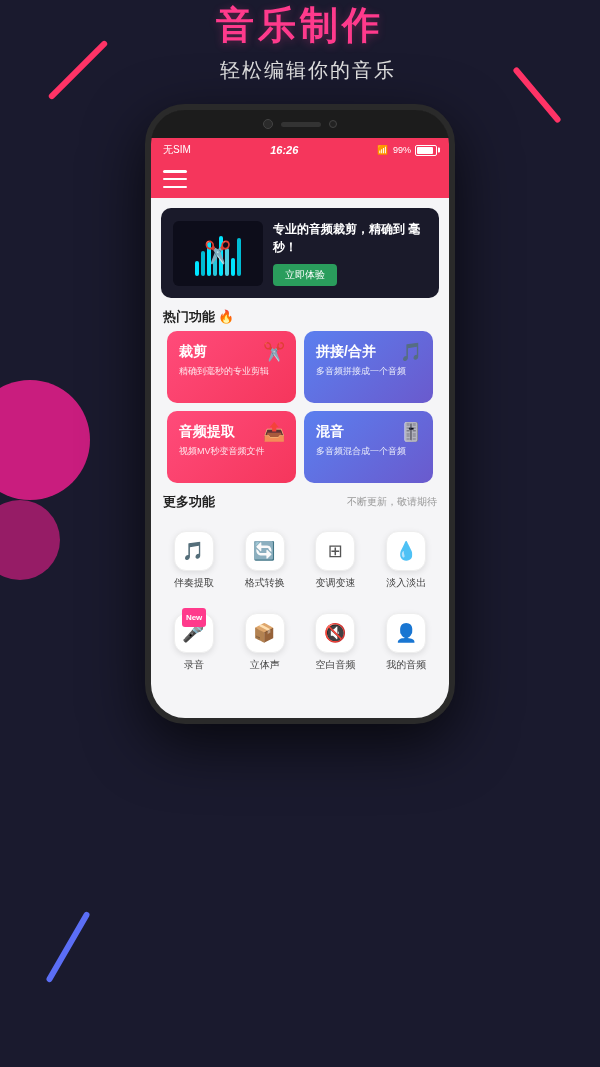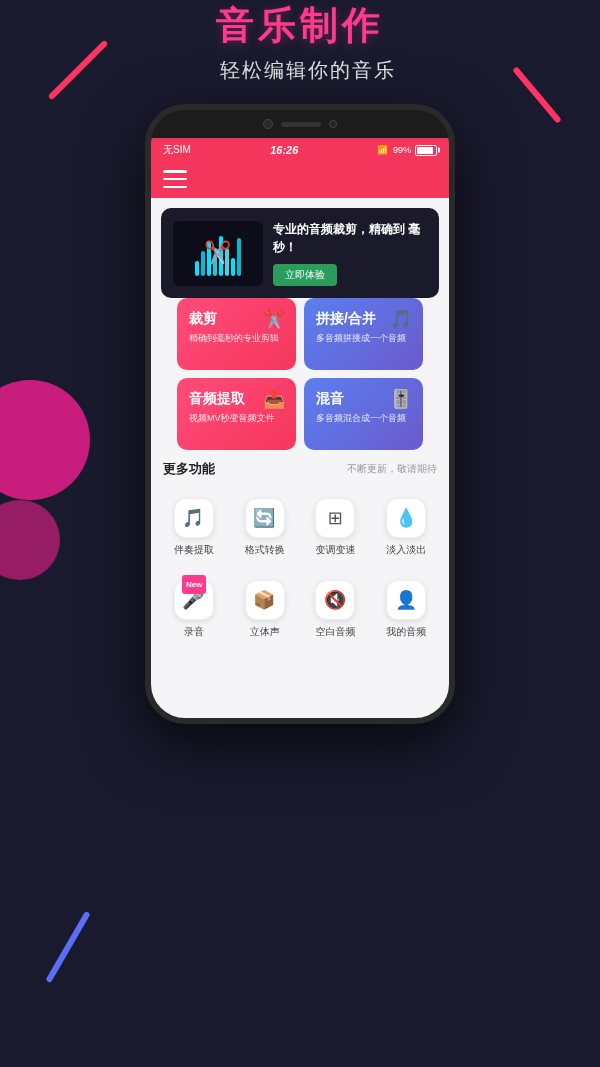--- a/index.html
+++ b/index.html
@@ -295,21 +295,21 @@
     .section-more {
       font-size: 10px;
       color: #999;
     }
 
     
     .hot-grid {
       display: grid;
       grid-template-columns: 1fr 1fr;
       gap: 8px;
-      padding: 0 26px;
+      padding: 0 16px;
     }
     .hot-card {
       border-radius: 10px;
       padding: 12px 12px 10px;
       display: flex;
       flex-direction: column;
       position: relative;
       cursor: pointer;
       min-height: 72px;
     }
@@ -441,20 +441,23 @@
           </div>
           <div class="scissors-icon">✂️</div>
         </div>
         <div class="banner-text">
           <div class="banner-title">专业的音频裁剪，精确到
 毫秒！</div>
           <button class="banner-btn">立即体验</button>
         </div>
       </div>
 
+      <div class="section-header">
+        <span class="section-title">热门功能 🔥</span>
+      </div>
 
       <div class="hot-grid">
         <div class="hot-card hot-card-red">
           <div class="hot-card-name">裁剪</div>
           <div class="hot-card-desc">精确到毫秒的专业剪辑</div>
           <div class="hot-card-icon">✂️</div>
         </div>
         <div class="hot-card hot-card-blue">
           <div class="hot-card-name">拼接/合并</div>
           <div class="hot-card-desc">多音频拼接成一个音频</div>

